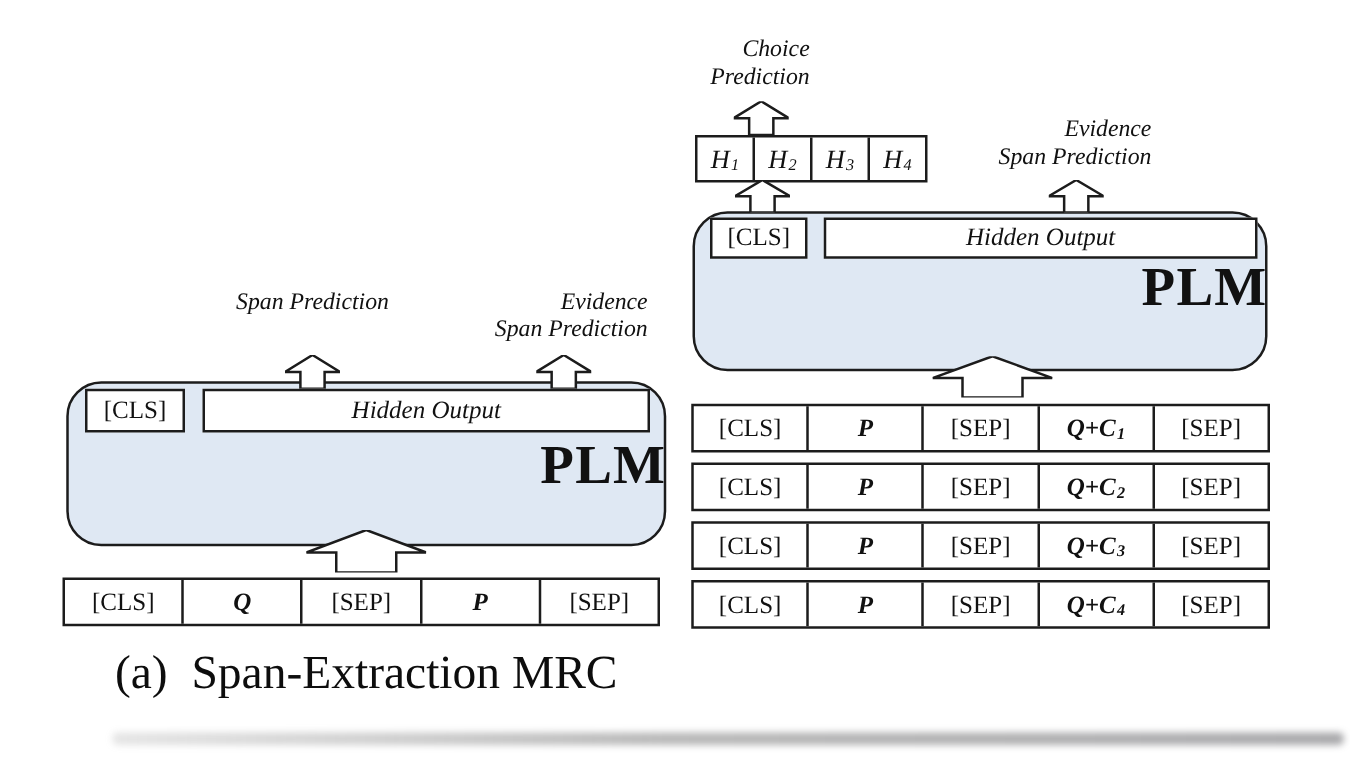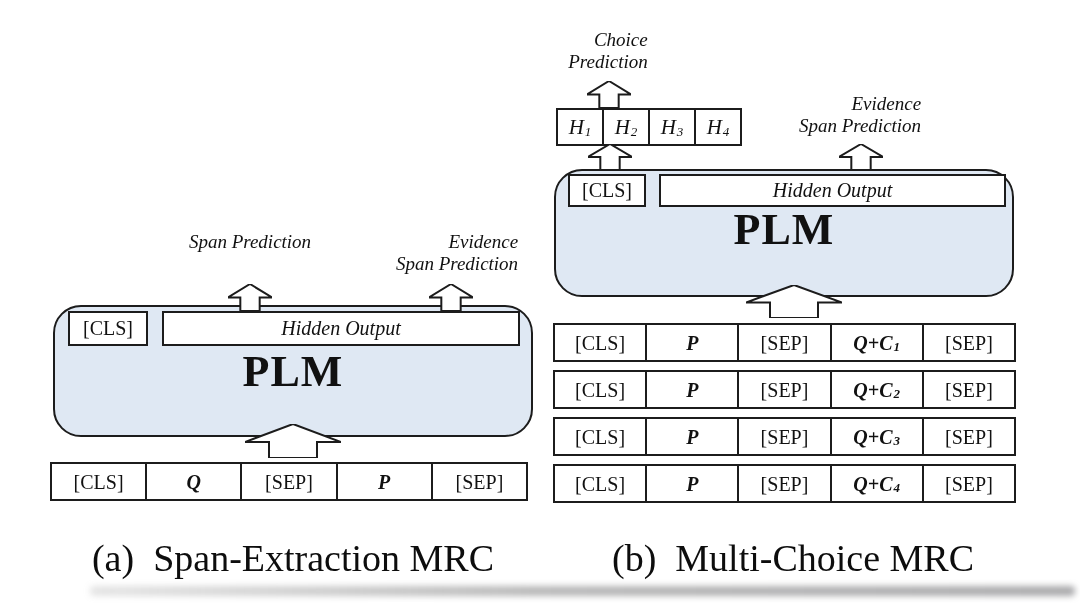--- a/index.html
+++ b/index.html
@@ -19,21 +19,21 @@
   .plm-box {
     background: var(--plm-fill, #dfe8f3);
     border: 2.5px solid #1c1c1c;
     border-radius: 28px;
     z-index: 1;
   }
   .plm-label {
     font-weight: bold;
     font-size: 44px;
     letter-spacing: 1px;
-    text-align: center;
+    text-align: right;
     z-index: 2;
     line-height: 48px;
   }
 
   
   .inner-box {
     background: #ffffff;
     border: 2px solid #1c1c1c;
     display: flex;
     align-items: center;
@@ -156,21 +156,21 @@
         <span>[SEP]</span>
       </div>
       <div class="cell var">
         <span>P</span>
       </div>
       <div class="cell">
         <span>[SEP]</span>
       </div>
     </div>
 
-  <div class="abs caption" style="left:293px; top:536px;">(a)  Span-Extraction MRC</div>
+  <div class="abs caption" style="left:293px; top:516px;">(a)  Span-Extraction MRC</div>
 
   <div class="abs note" style="left:608px; top:29px;">
     <div>Choice</div>
     <div>Prediction</div>
   </div>
 
   <svg class="abs arrow" style="left:587px; top:81px;" width="44" height="27" viewBox="0 0 100 100" preserveAspectRatio="none">
     <polygon points="50,0 100,50 72,50 72,100 28,100 28,50 0,50"></polygon>
   </svg>
 
@@ -285,17 +285,16 @@
       </div>
       <div class="cell var">
         <span>Q+C</span>
         <sub>4</sub>
       </div>
       <div class="cell">
         <span>[SEP]</span>
       </div>
     </div>
 
-  <div class="abs caption" style="left:793px; top:536px;">(b)  Multi-Choice MRC</div>
 
   <div class="abs bottom-artifact"></div>
 
 </div>
 
 </body></html>

